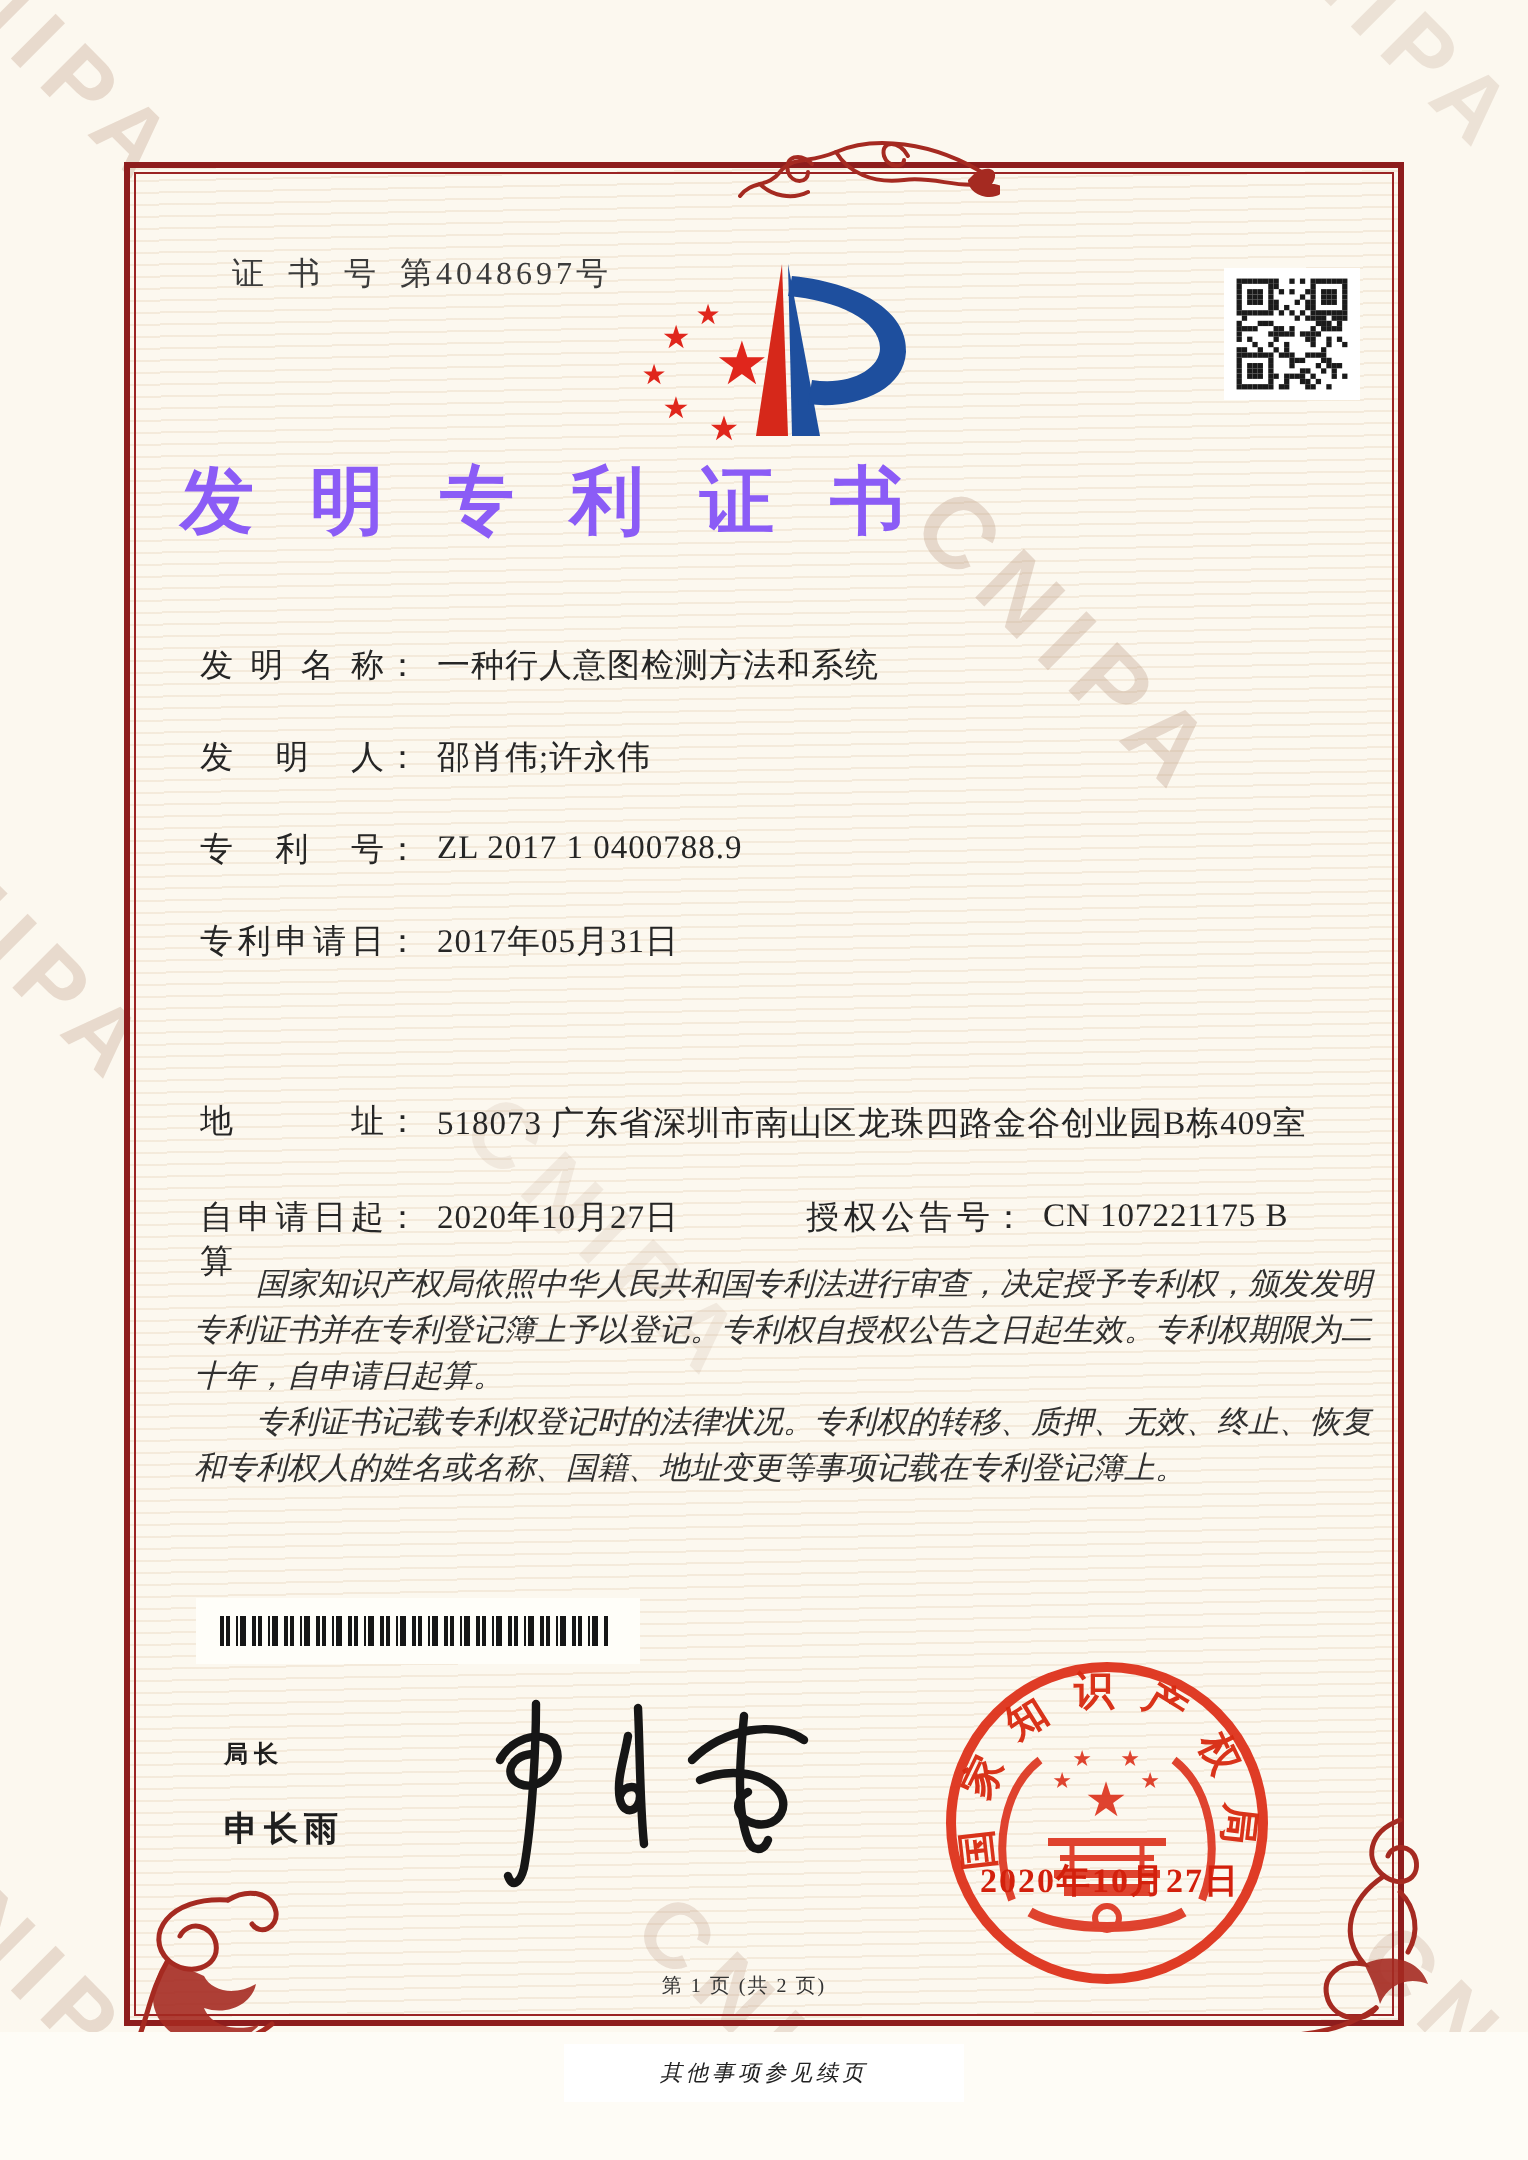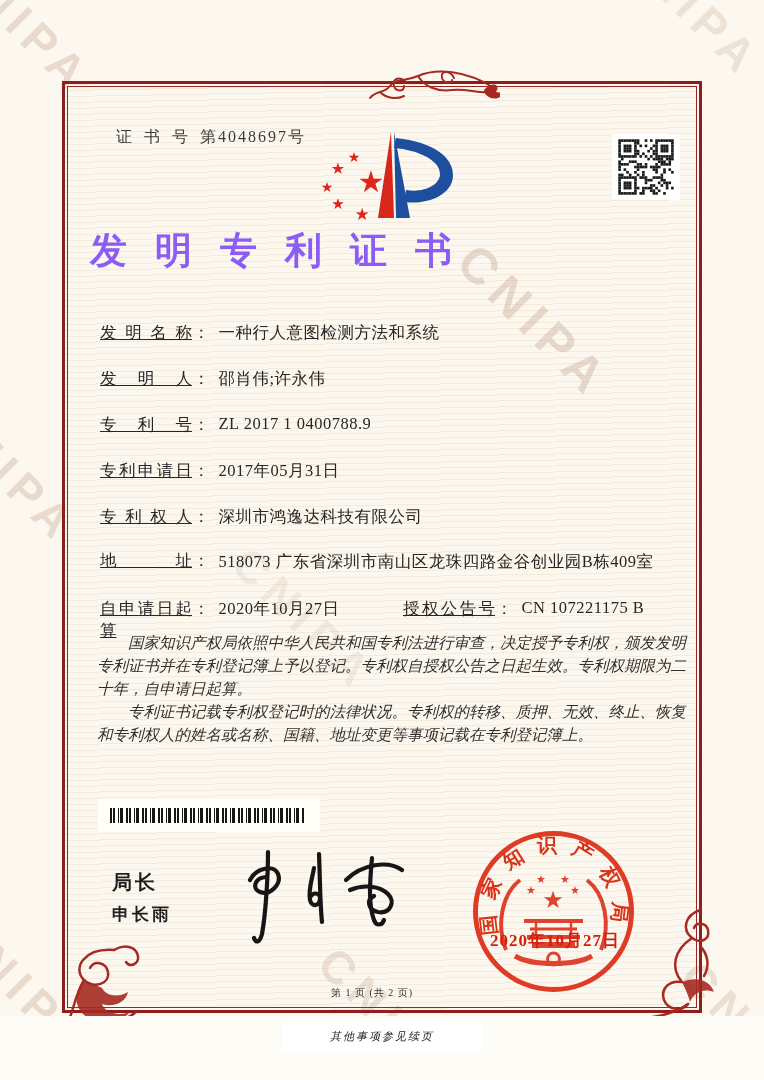--- a/index.html
+++ b/index.html
@@ -10,30 +10,30 @@
         background:repeating-linear-gradient(179deg, rgba(196,150,98,0.14) 0 1px, rgba(255,255,255,0) 1px 6px);}
   
   .frame{position:absolute;left:62px;top:81px;width:634px;height:926px;border:3px solid #8e1d1d;}
   .frame::after{content:"";position:absolute;inset:2px;border:1px solid #9b2424;}
   .cert-no{position:absolute;left:116px;top:127px;font-size:16px;color:#3b3b3b;letter-spacing:2px;word-spacing:4px;}
   .logo{position:absolute;left:314px;top:120px;}
   .qr{position:absolute;left:612px;top:134px;background:#fff;}
   .title{position:absolute;left:62px;top:226px;width:640px;font-size:37px;font-weight:bold;
          color:#8b5cf6;letter-spacing:28px;text-indent:28px;}
   .frow{position:absolute;left:100px;font-size:16.5px;color:#262626;}
-  .flabel{display:inline-block;width:92px;text-align:justify;text-align-last:justify;vertical-align:top;text-decoration:underline;}
+  .flabel{display:inline-block;width:92px;text-align:justify;text-align-last:justify;vertical-align:top;}
   .colon{margin:0 9px 0 1px;vertical-align:top;}
   .fvalue{letter-spacing:0.5px;vertical-align:top;}
   .fvalue.addr{display:inline-block;width:468px;line-height:23px;}
   .paras{position:absolute;left:97px;top:631px;width:592px;font-size:15.5px;line-height:23px;color:#303030;font-style:italic;}
   .paras p{margin:0;text-indent:2em;font-style:italic;}
   .barcode-bg{position:absolute;left:98px;top:799px;width:222px;height:33px;background:#fffef9;}
   .barcode{position:absolute;left:110px;top:808px;width:195px;height:15px;
         background:repeating-linear-gradient(90deg,#161616 0 2px,transparent 2px 3px,#161616 3px 5px,transparent 5px 8px,#161616 8px 9px,transparent 9px 10px,#161616 10px 13px,transparent 13px 16px);}
-  .director-title{position:absolute;left:112px;top:869px;font-family:"Liberation Sans",sans-serif;font-size:20px;font-weight:bold;color:#1f1f1f;letter-spacing:3px;}
+  .director-title{position:absolute;left:112px;top:869px;font-family:"Liberation Sans",sans-serif;font-size:12px;font-weight:bold;color:#1f1f1f;letter-spacing:3px;}
   .director-name{position:absolute;left:112px;top:903px;font-family:"Liberation Sans",sans-serif;font-size:17px;font-weight:bold;color:#1f1f1f;letter-spacing:3px;}
   .sig{position:absolute;left:222px;top:846px;}
   .seal{position:absolute;left:470px;top:828px;}
   .seal-date{position:absolute;left:474px;top:929px;width:162px;text-align:center;font-size:17px;font-weight:bold;color:#d3200c;letter-spacing:1px;}
   .page-info{position:absolute;left:62px;top:986px;width:620px;text-align:center;font-size:10px;color:#333;letter-spacing:1px;}
   .bottom-strip{position:absolute;left:0;top:1016px;width:764px;height:64px;background:#fefcf6;}
   .note{position:absolute;left:282px;top:1022px;width:200px;background:#ffffff;padding:7px 0;text-align:center;
         font-size:11px;color:#222;letter-spacing:2px;font-style:italic;}
   .wm{position:absolute;font-family:"Liberation Sans",sans-serif;font-weight:bold;letter-spacing:8px;
       color:rgba(184,148,126,0.30);transform:rotate(45deg);font-size:46px;white-space:nowrap;pointer-events:none;}
@@ -327,23 +327,20 @@
   </div>
   <div class="frow" style="top:368px;">
     <span class="flabel">发明人</span><span class="colon">：</span><span class="fvalue">邵肖伟;许永伟</span>
   </div>
   <div class="frow" style="top:414px;">
     <span class="flabel">专利号</span><span class="colon">：</span><span class="fvalue">ZL 2017 1 0400788.9</span>
   </div>
   <div class="frow" style="top:460px;">
     <span class="flabel">专利申请日</span><span class="colon">：</span><span class="fvalue">2017年05月31日</span>
   </div>
-  <div class="frow" style="top:506px;">
-    <span class="flabel">专利权人</span><span class="colon">：</span><span class="fvalue">深圳市鸿逸达科技有限公司</span>
-  </div>
   <div class="frow" style="top:550px;">
     <span class="flabel">地址</span><span class="colon">：</span><span class="fvalue addr">518073 广东省深圳市南山区龙珠四路金谷创业园B栋409室</span>
   </div>
   <div class="frow" style="top:598px;">
     <span class="flabel">自申请日起算</span><span class="colon">：</span><span class="fvalue">2020年10月27日</span>
   </div>
   <div class="frow" style="left:403px;top:598px;">
     <span class="flabel">授权公告号</span><span class="colon">：</span><span class="fvalue">CN 107221175 B</span>
   </div>
 

